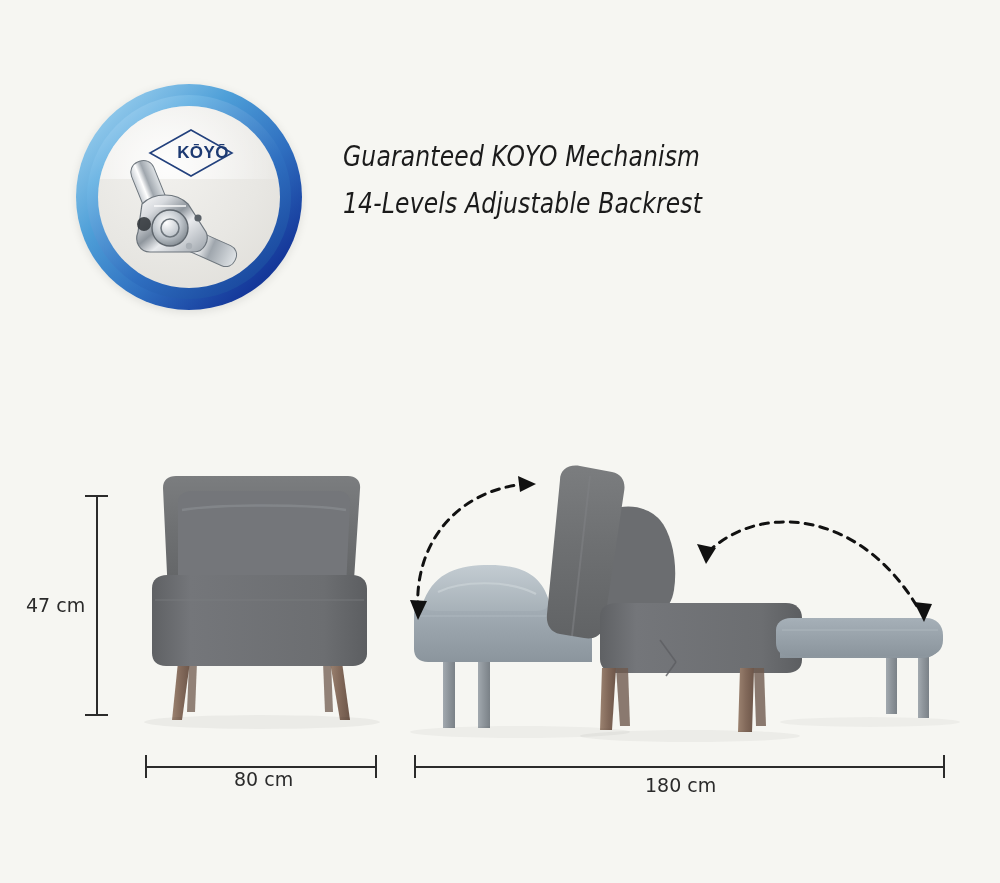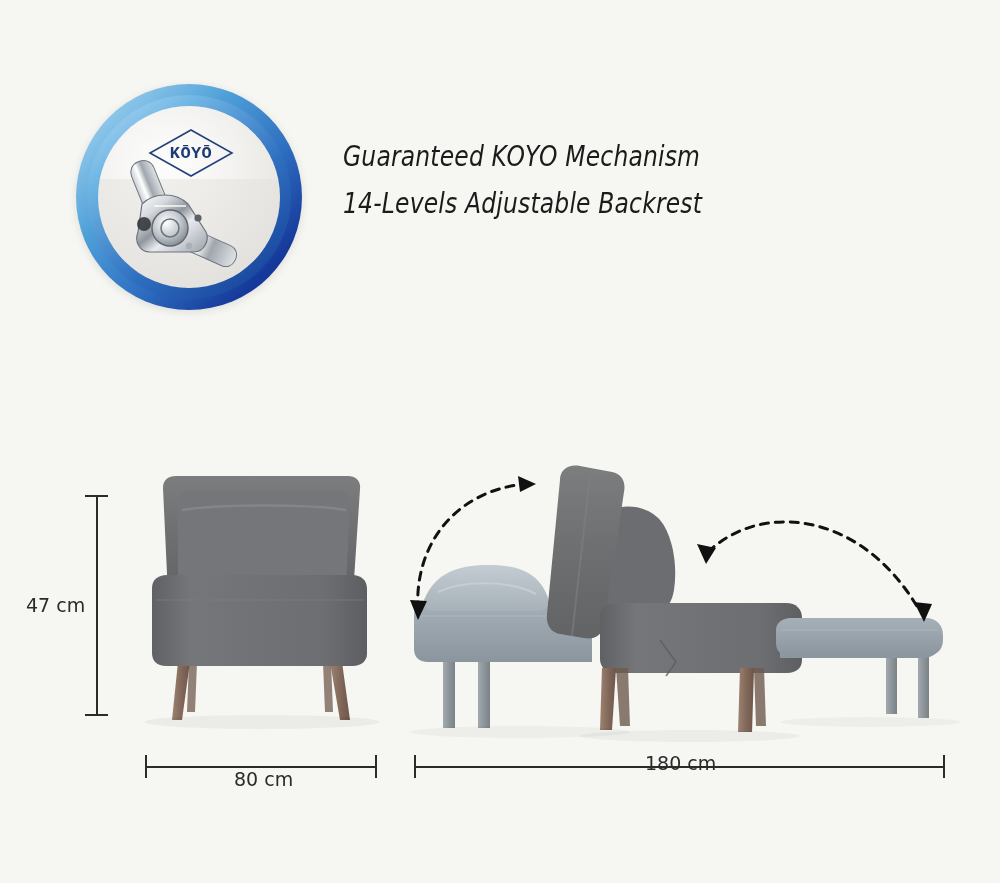--- a/index.html
+++ b/index.html
@@ -34,24 +34,24 @@
   .badge-gloss{
     position:absolute;left:-10%;top:-30%;width:120%;height:70%;
     background:radial-gradient(ellipse at 40% 90%, rgba(255,255,255,.85) 0%, rgba(255,255,255,0) 70%);
     pointer-events:none;
   }
   .koyo-diamond{
     position:absolute;left:50px;top:22px;width:86px;height:50px;
   }
   .koyo-diamond svg{display:block;}
   .koyo-text{
-    position:absolute;left:0;top:0;width:86px;height:50px;
+    position:absolute;left:12px;top:0;width:86px;height:50px;
     display:flex;align-items:center;justify-content:center;
     color:#1d3a72;font-weight:700;font-size:17px;letter-spacing:.4px;
-    font-family:Liberation Mono, monospace;
+    font-family:Liberation Sans, sans-serif;
   }
   .hinge{position:absolute;left:16px;top:52px;width:130px;height:110px;}
 
   
   .headline{
     position:absolute;left:343px;top:133px;width:520px;
     color:#1b1b1b;font-style:italic;
     font-family:"DejaVu Sans Condensed","Liberation Sans", sans-serif;
     font-size:28px;line-height:47px;letter-spacing:.2px;font-weight:400;
     transform:scaleX(.93);transform-origin:left center;
@@ -72,21 +72,21 @@
   #dim-v-label{left:26px;top:594px;}
   
   #dim-h1-line{left:146px;top:766px;width:230px;height:1.6px;}
   #dim-h1-cap-l{left:145px;top:755px;width:1.6px;height:23px;}
   #dim-h1-cap-r{left:375px;top:755px;width:1.6px;height:23px;}
   #dim-h1-label{left:234px;top:768px;}
   
   #dim-h2-line{left:415px;top:766px;width:530px;height:1.6px;}
   #dim-h2-cap-l{left:414px;top:755px;width:1.6px;height:23px;}
   #dim-h2-cap-r{left:943px;top:755px;width:1.6px;height:23px;}
-  #dim-h2-label{left:645px;top:752px;}
+  #dim-h2-label{left:645px;top:774px;}
 
   
   #furniture{position:absolute;left:0;top:440px;width:1000px;height:310px;}
   #arrows{position:absolute;left:0;top:440px;width:1000px;height:310px;}
 </style>
 </head>
 <body>
 
 <div class="stage">
 

